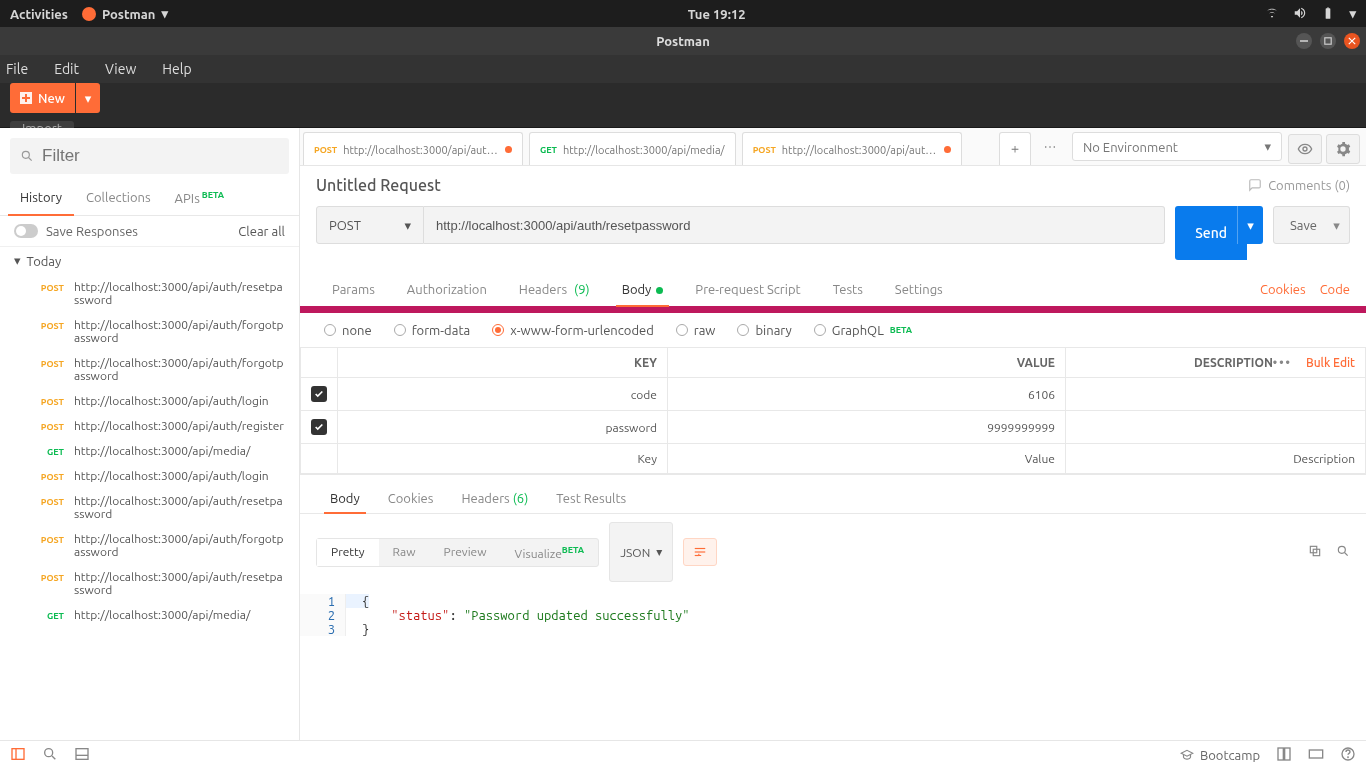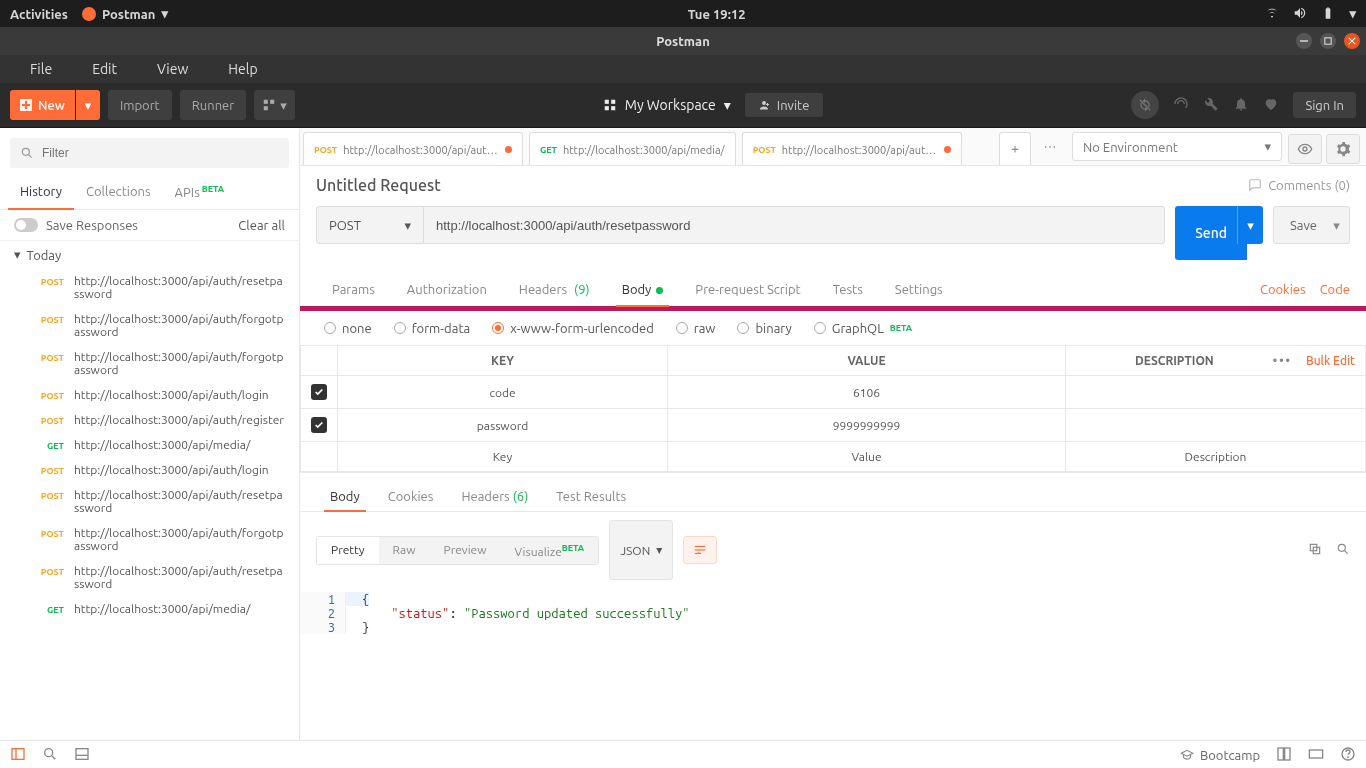--- a/index.html
+++ b/index.html
@@ -14,44 +14,44 @@
   .gnome-bar .pm-icon { width: 14px; height: 14px; border-radius: 50%; background: #ff6c37; display: inline-block; }
   .gnome-bar svg { fill: #d6d6d6; }
 
   
   .title-bar { height: 28px; background: #3a3a3a; color: #ddd; display: flex; align-items: center; justify-content: center; position: relative; font-size: 13px; font-weight: 600; }
   .title-bar .win-btns { position: absolute; right: 6px; display: flex; gap: 8px; }
   .title-bar .win-btn { width: 16px; height: 16px; border-radius: 50%; background: #555; display: flex; align-items: center; justify-content: center; }
   .title-bar .win-btn.close { background: #e95420; }
 
   
-  .app-menu { height: 28px; background: #333333; color: #ddd; display: flex; align-items: center; padding: 0 24px; gap: 28px; font-size: 14px; }
+  .app-menu { height: 28px; background: #333333; color: #ddd; display: flex; align-items: center; padding: 0 0; gap: 14px; font-size: 14px; }
   .app-menu span { padding: 2px 6px; cursor: pointer; }
 
   
-  .app-toolbar { height: 45px; background: #2b2b2b; display: flex; align-items: center; padding: 0 10px; gap: 8px; border-bottom: 1px solid #1a1a1a; }
+  .app-toolbar { height: 45px; background: #2b2b2b; display: flex; align-items: flex-start; padding: 0 10px; gap: 8px; border-bottom: 1px solid #1a1a1a; flex-direction: column; }
   .btn-group { display: flex; }
   .btn-new { background: #ff6c37; color: #fff; height: 30px; padding: 0 10px; display: flex; align-items: center; gap: 6px; border-radius: 3px 0 0 3px; font-size: 13px; font-weight: 500; }
   .btn-new-dd { background: #ff6c37; color: #fff; width: 24px; height: 30px; display:flex;align-items:center;justify-content:center; border-radius: 0 3px 3px 0; margin-left:1px; }
   .btn-grey { background: #3f3f3f; color: #aaa; height: 30px; padding: 0 12px; display:flex;align-items:center; border-radius:3px; font-size:13px; }
   .toolbar-center { flex:1; display:flex; align-items:center; justify-content:center; gap: 14px; }
   .ws-btn { color:#eee; display:flex; align-items:center; gap:8px; font-size:14px; }
   .invite-btn { background:#3f3f3f; color:#ccc; padding: 5px 14px; border-radius: 3px; display:flex;align-items:center;gap:6px; font-size:13px;}
   .toolbar-right { display:flex; align-items:center; gap:14px; }
   .toolbar-right .icn { color:#666; }
   .circle-icn { width:28px; height:28px; border-radius:50%; background:#444; display:flex;align-items:center;justify-content:center; }
   .signin { background:#3f3f3f; color:#ccc; padding: 6px 12px; border-radius:3px; font-size:13px;}
 
   
   .main { height: calc(768px - 27px - 28px - 28px - 45px - 28px); display: flex; background: #fff; }
 
   
   .sidebar { width: 300px; border-right: 1px solid #e6e6e6; display:flex; flex-direction:column; background:#fff; }
   .filter { padding: 8px 10px; display:flex; align-items:center; background:#f3f3f3; border-radius: 3px; margin: 10px 10px 6px; color:#999; gap: 8px; }
-  .filter input { border:none; background:transparent; outline:none; font-size:12px; flex:1; color:#555; }
+  .filter input { border:none; background:transparent; outline:none; font-size:17px; flex:1; color:#555; }
   .side-tabs { display:flex; border-bottom:1px solid #e8e8e8; padding: 0 8px; }
   .side-tab { padding: 10px 12px; color:#888; font-size:13px; position:relative; cursor:pointer; }
   .side-tab.active { color:#333; }
   .side-tab.active::after { content:""; position:absolute; left:0; right:0; bottom:-1px; height:2px; background:#ff6c37; }
   .side-tab sup { color:#0cbb52; font-weight:700; font-size:9px; margin-left:2px; }
   .opt-row { display:flex; align-items:center; justify-content:space-between; padding: 8px 14px; color:#666; font-size:13px; border-bottom: 1px solid #f0f0f0;}
   .toggle { width: 24px; height:14px; border-radius:7px; background:#ccc; position:relative; }
   .toggle::after { content:""; width:10px;height:10px;border-radius:50%;background:#fff;position:absolute;left:2px;top:2px; }
   .clear { color:#555; cursor:pointer; }
   .history-scroll { flex:1; overflow-y: auto; }
@@ -82,37 +82,37 @@
   .comments { color:#999; display:flex;align-items:center;gap:6px; font-size:13px;}
 
   .url-row { display:flex; padding: 6px 16px 12px; gap: 10px; }
   .method-sel { width: 108px; height: 38px; background:#f3f3f3; border:1px solid #ddd; border-radius: 3px 0 0 3px; display:flex;align-items:center; padding: 0 12px; color:#555; justify-content: space-between; font-size: 13px;}
   .url-input { flex:1; height:38px; background:#f3f3f3; border:1px solid #ddd; border-left:none; border-radius: 0 3px 3px 0; padding: 0 12px; color:#555; outline:none; font-size:13px; margin-left:-10px;}
   .send-btn { height:54px; padding: 0 20px; background:#097bed; color:#fff; border-radius:3px 0 0 3px; display:flex; align-items:center; font-weight:500; font-size:14px;}
   .send-dd { height:38px; width:26px; background:#097bed; border-left:1px solid rgba(255,255,255,0.3); color:#fff; display:flex;align-items:center;justify-content:center; border-radius: 0 3px 3px 0; margin-left:-10px;}
   .save-btn { height:38px; padding: 0 16px; background:#f3f3f3; border:1px solid #ddd; display:flex;align-items:center; font-size: 13px; color:#666; border-radius:3px 0 0 3px;}
   .save-dd { height:38px; width:26px; background:#f3f3f3; border:1px solid #ddd; border-left:none; display:flex;align-items:center;justify-content:center;color:#888; border-radius:0 3px 3px 0; margin-left:-10px;}
 
-  .sub-tabs { display:flex; padding: 0 16px; border-bottom: 5px solid #be185d; align-items:center;justify-content:flex-end;}
+  .sub-tabs { display:flex; padding: 0 16px; border-bottom: 7px solid #be185d; align-items:center;justify-content:flex-end;}
   .sub-tab { padding: 10px 16px; color:#888; font-size:13px; position:relative; cursor:pointer;}
   .sub-tab.active { color:#333; }
   .sub-tab.active::after { content:""; position:absolute; left:10px; right:10px; bottom:-1px; height:2px; background:#ff6c37; }
   .sub-tab .cnt { color:#0cbb52; margin-left:4px; }
   .sub-tab .gdot { width:7px;height:7px;border-radius:50%;background:#0cbb52; display:inline-block; margin-left:5px; vertical-align: middle;}
   .sub-right { margin-left:auto; display:flex; gap:14px; color:#ff6c37; font-size:13px;}
 
   .body-types { display:flex; gap: 22px; padding: 10px 24px; align-items:center; color:#555; font-size:13px;}
   .radio { display:flex; align-items:center; gap:6px; cursor:pointer;}
   .radio .r { width:12px;height:12px;border-radius:50%; border:1px solid #aaa; display:inline-flex;align-items:center;justify-content:center;}
   .radio.sel .r { border-color: #ff6c37;}
   .radio.sel .r::after { content:""; width:6px;height:6px;border-radius:50%;background:#ff6c37;}
   .radio sup { color:#0cbb52; font-weight:700; font-size:9px;}
 
   table.kv { width: 100%; border-collapse: collapse; }
-  table.kv th, table.kv td { border: 1px solid #e8e8e8; padding: 8px 10px; text-align: center; font-size:12px; color:#555; font-weight: normal;}
+  table.kv th, table.kv td { border: 1px solid #e8e8e8; padding: 8px 10px; text-align: right; font-size:12px; color:#555; font-weight: normal;}
   table.kv th { color:#666; font-weight:600; background:#fff;}
   table.kv th:first-child { width: 36px;}
   table.kv th:nth-child(2) { width: 330px;}
   table.kv th:last-child { width: 300px;}
   table.kv td.chk { text-align:center; }
   .large-check { width:16px;height:16px; background:#333; border-radius:3px; display:inline-flex;align-items:center;justify-content:center; color:#fff; }
   .th-right { float:right; display:flex; gap:14px; align-items:center;}
   .bulk { color:#ff6c37; font-weight:500;}
   .placeholder { color:#aaa;}
 

